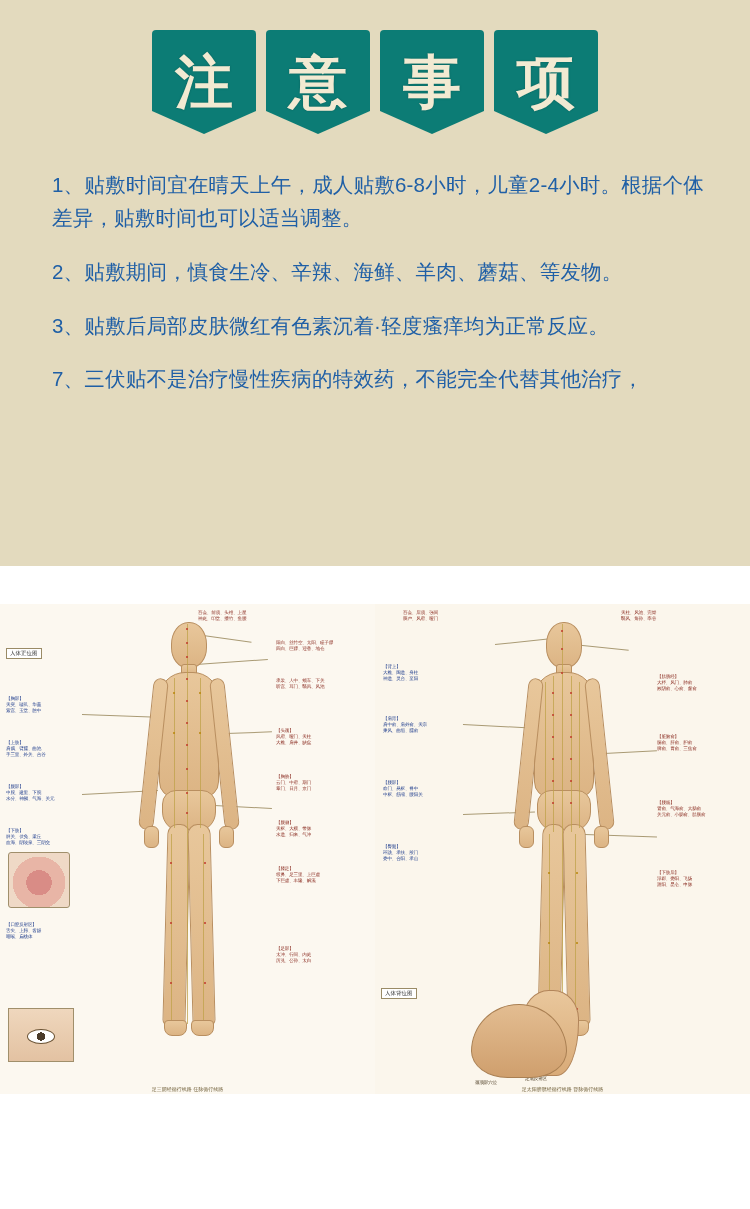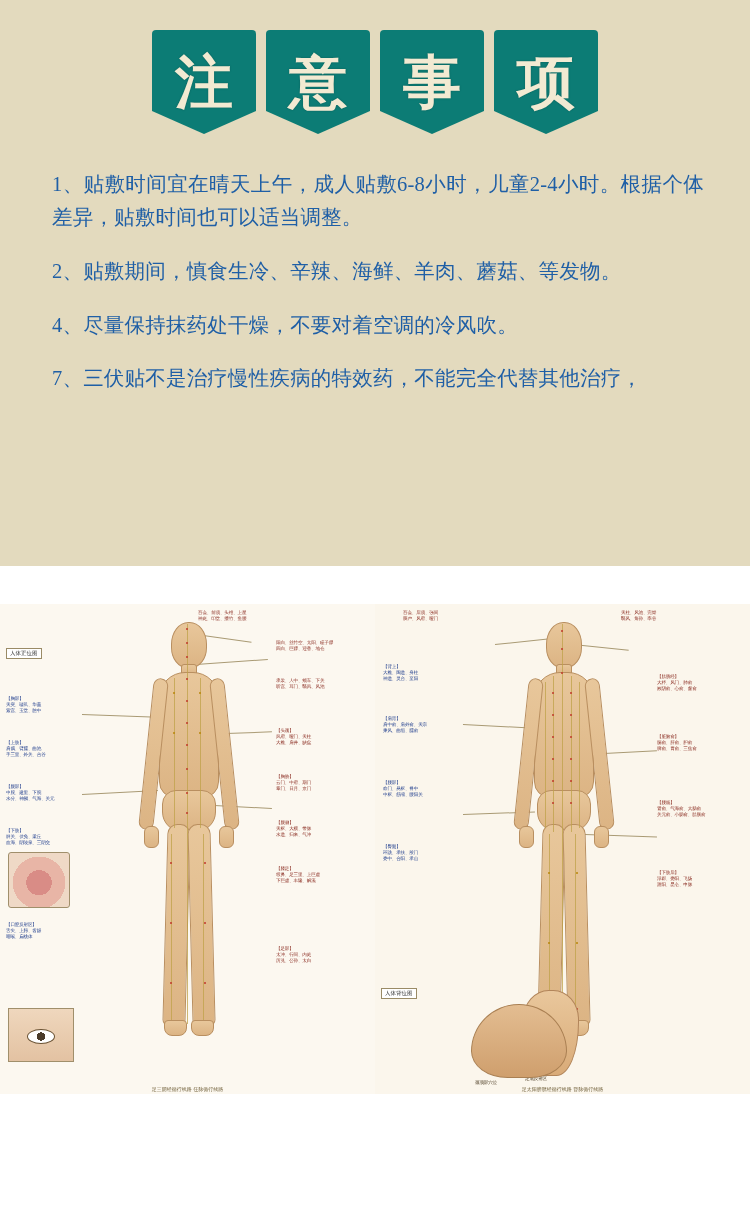--- a/index.html
+++ b/index.html
@@ -54,21 +54,21 @@
   .notice-list {
     margin: 34px 0 0 0;
     padding: 0 46px 0 52px;
   }
   .notice-item {
     color: #1f5fa6;
     font-size: 20.5px;
     line-height: 1.62;
     margin-bottom: 12px;
     letter-spacing: 0.2px;
-    font-family: Liberation Serif, serif;
+    font-family: Liberation Sans, sans-serif;
     text-align: justify;
   }
 
   
   .gift-section {
     position: relative;
     width: 750px;
     height: 643px;
     background: #ffffff;
     overflow: hidden;
@@ -278,21 +278,21 @@
   <div class="title-row">
     <div class="title-badge">注</div>
     <div class="title-badge">意</div>
     <div class="title-badge">事</div>
     <div class="title-badge">项</div>
   </div>
 
   <div class="notice-list">
     <p class="notice-item">1、贴敷时间宜在晴天上午，成人贴敷6-8小时，儿童2-4小时。根据个体差异，贴敷时间也可以适当调整。</p>
     <p class="notice-item">2、贴敷期间，慎食生冷、辛辣、海鲜、羊肉、蘑菇、等发物。</p>
-    <p class="notice-item">4、尽量保持抹药处干燥，不要对着空调的冷风吹。</p>
+    <p class="notice-item">3、贴敷后局部皮肤微红有色素沉着·轻度瘙痒均为正常反应。</p>
     <p class="notice-item">7、三伏贴不是治疗慢性疾病的特效药，不能完全代替其他治疗，</p>
   </div>
 </section>
 
 <section class="gift-section">
 
   <div class="gift-head">
   </div>
 
   <div class="charts">

